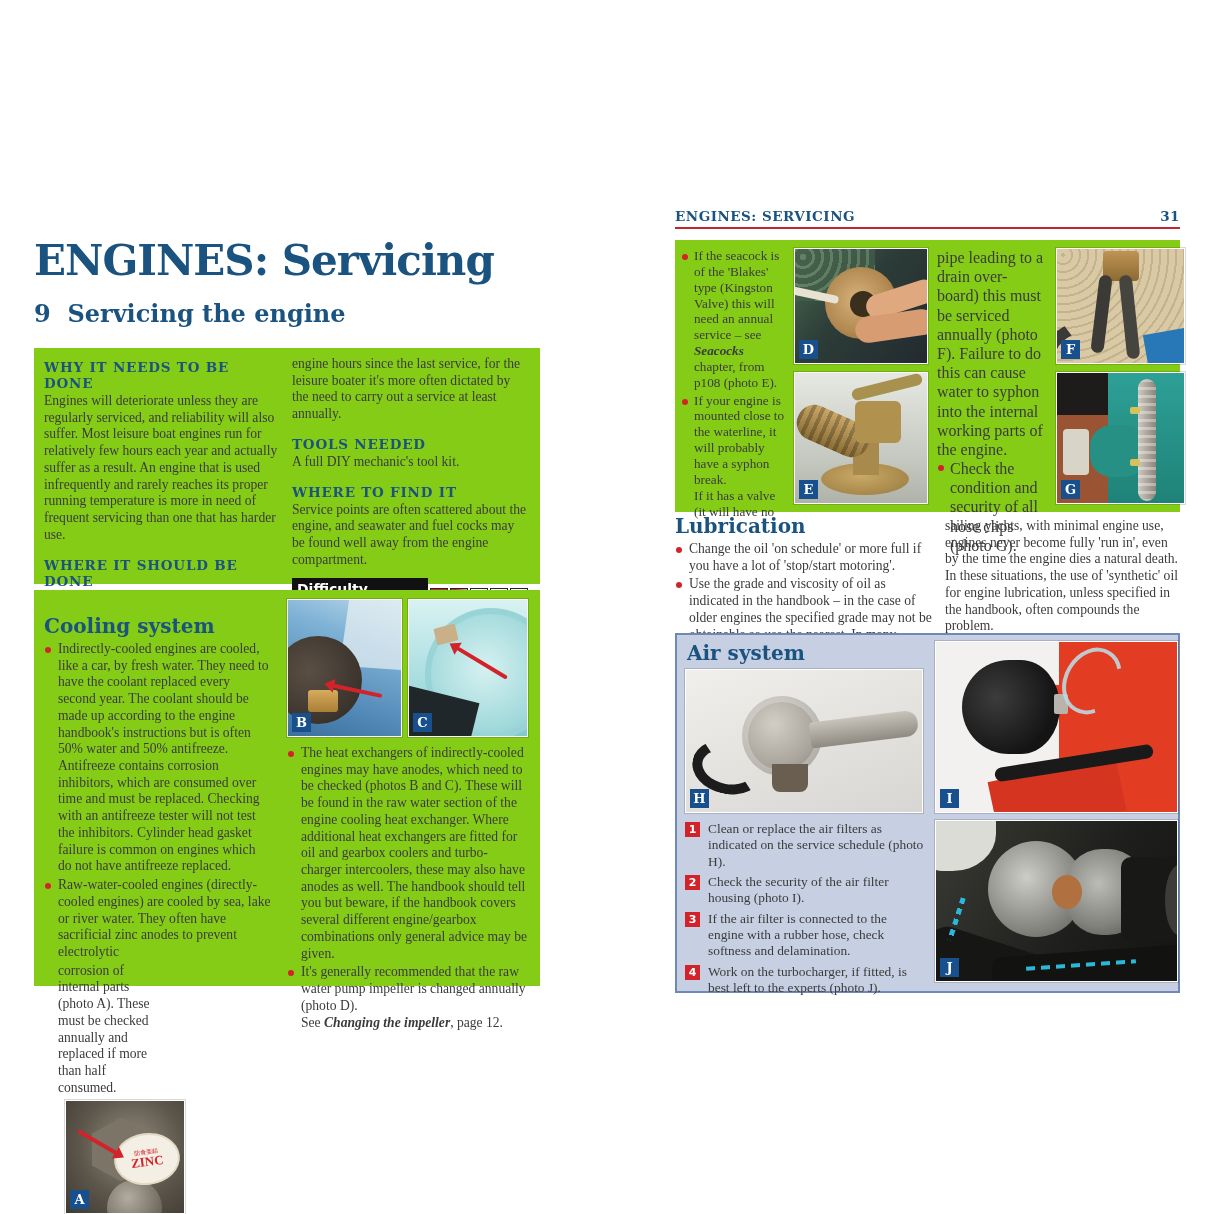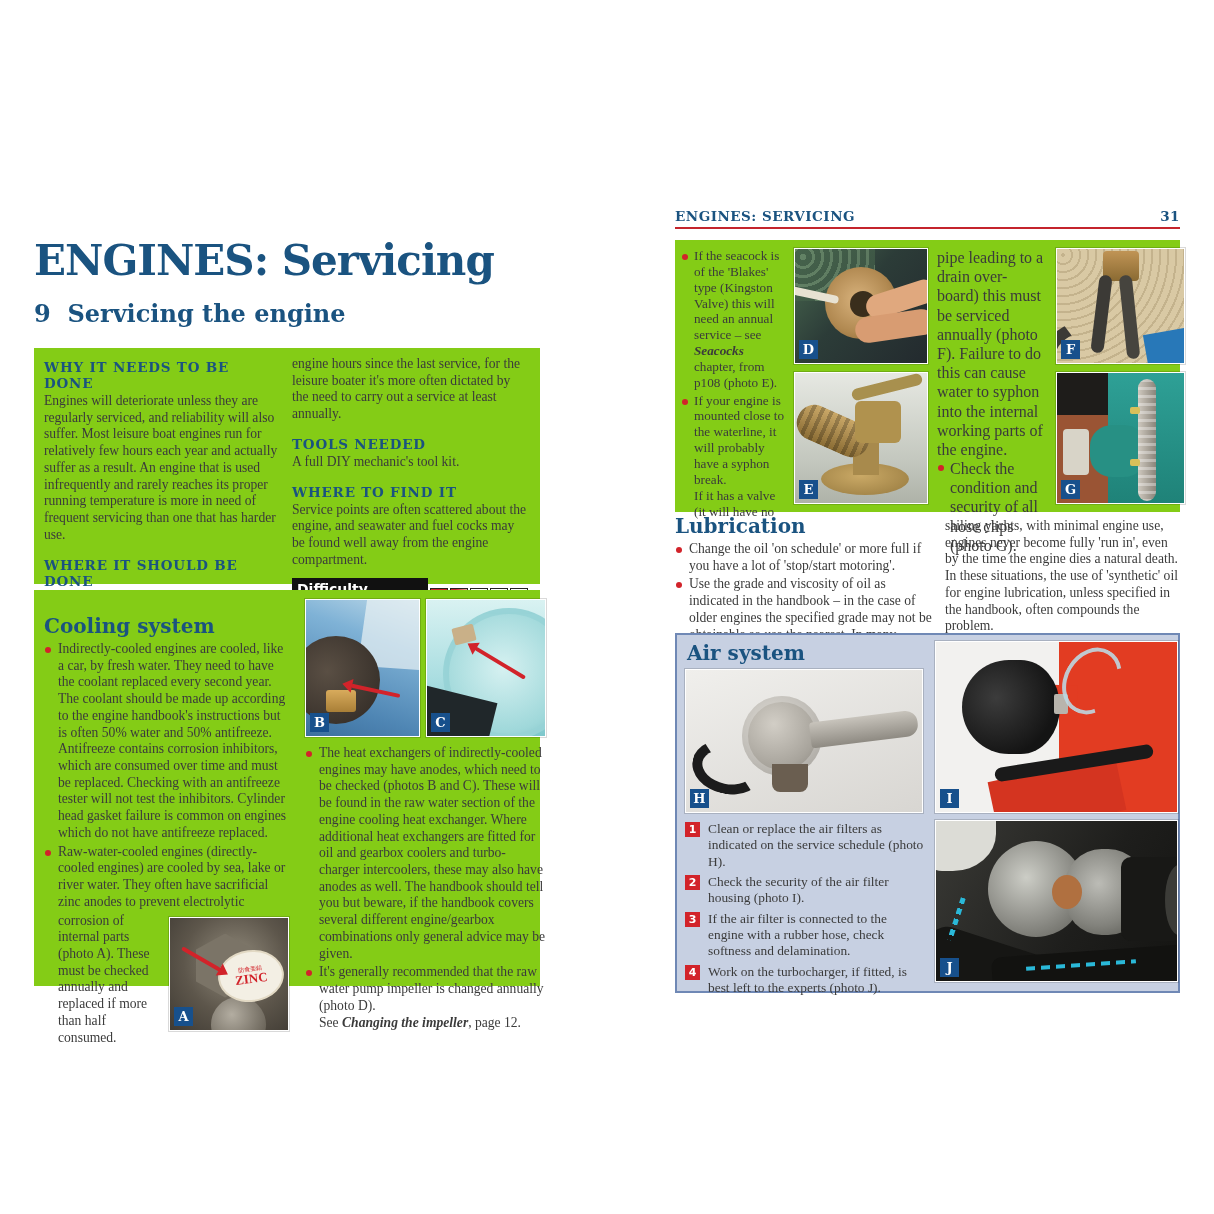--- a/index.html
+++ b/index.html
@@ -71,21 +71,21 @@
       </div>
       <div class="body-txt">(Access may be difficult (or impossible!).)</div>
     </div>
   </div>
 
   <div class="abs cream" style="left:34px;top:590px;width:506px;height:396px;box-sizing:border-box;padding:4px 12px 8px 10px;display:flex;gap:16px;">
     <div style="flex:1;margin-top:20px;">
       <div class="sub-head">Cooling system</div>
       <div class="bullet body-txt">Indirectly-cooled engines are cooled, like a car, by fresh water. They need to have the coolant replaced every second year. The coolant should be made up according to the engine handbook's instructions but is often 50% water and 50% antifreeze. Antifreeze contains corrosion inhibitors, which are consumed over time and must be replaced. Checking with an antifreeze tester will not test the inhibitors. Cylinder head gasket failure is common on engines which do not have antifreeze replaced.</div>
       <div class="bullet body-txt">Raw-water-cooled engines (directly-cooled engines) are cooled by sea, lake or river water. They often have sacrificial zinc anodes to prevent electrolytic</div>
-      <div style="display:flex;padding-left:14px;">
+      <div style="display:flex;padding-left:14px;flex-direction:column;">
         <div class="body-txt" style="width:104px;flex:none;">corrosion of internal parts (photo A). These must be checked annually and replaced if more than half consumed.</div>
 
         <div class="photo" style="width:118px;height:112px;margin-left:7px;margin-top:4px;background:radial-gradient(circle at 55% 40%,#938c7d,#5d564b 55%,#3f3a33);">
           <div class="abs" style="left:26px;top:16px;width:58px;height:64px;background:#7b7467;clip-path:polygon(50% 0,100% 25%,100% 75%,50% 100%,0 75%,0 25%);"></div>
           <div class="abs" style="right:22px;bottom:-22px;width:55px;height:55px;border-radius:50%;background:radial-gradient(circle at 38% 32%,#b3ada1,#6d675c 70%);"></div>
           <div class="abs" style="right:4px;top:32px;width:62px;height:48px;border-radius:50%;background:#f3efe4;transform:rotate(-7deg);display:flex;flex-direction:column;align-items:center;justify-content:center;border:2px solid #e2d9c4;">
             <span style="font-size:6px;color:#d2232a;line-height:1;">防食亜鉛</span>
             <span style="font-size:13px;font-weight:bold;color:#d2232a;line-height:1.1;">ZINC</span>
           </div>
           <div class="red-arrow" style="left:12px;top:28px;width:44px;transform:rotate(30deg);"></div>

